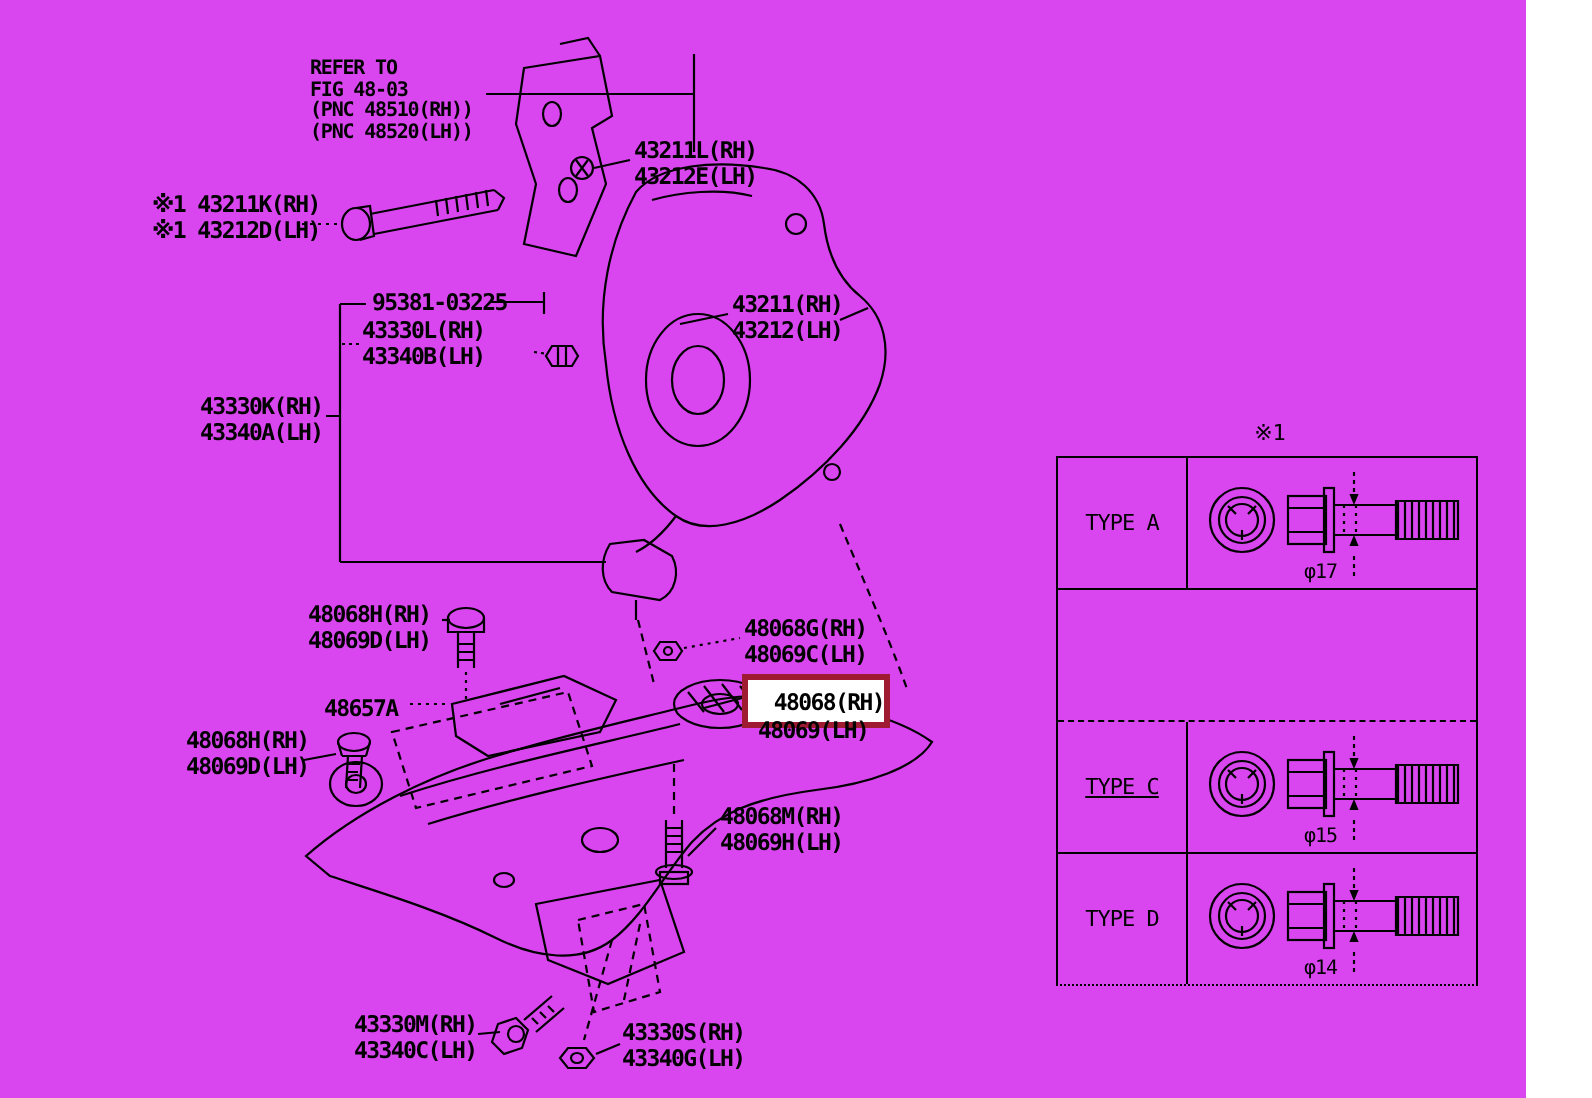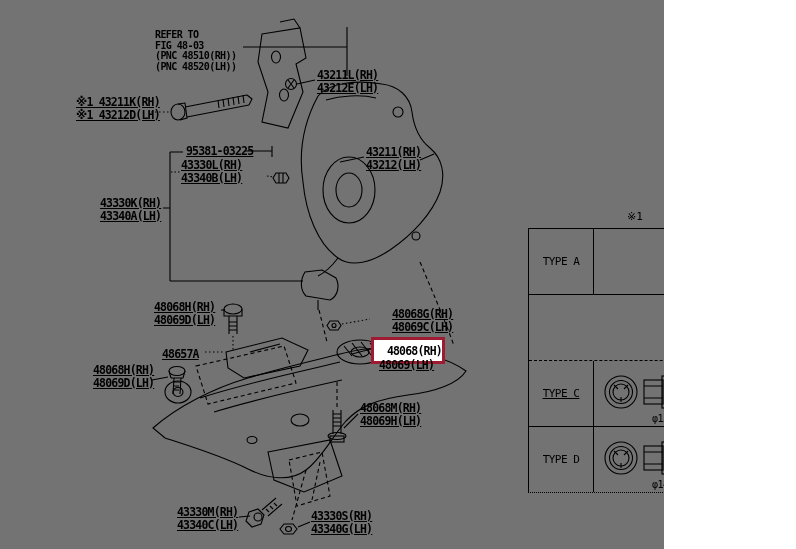--- a/index.html
+++ b/index.html
@@ -1,21 +1,21 @@
 <!DOCTYPE html>
 <html><head>
 <meta charset="utf-8">
 <style>
   html,body{margin:0;padding:0;background:#fff;}
-  #screenshot{position:relative;width:664px;height:549px;background:#737373;overflow:hidden;
+  #screenshot{position:relative;width:763px;height:549px;background:#d946ef;overflow:hidden;
               font-family:"DejaVu Sans Mono","DejaVu Sans",monospace;color:#000;}
   svg{display:block;}
   .art{position:absolute;left:0;top:0;}
   .lbl{position:absolute;font:700 11.5px "DejaVu Sans Mono","DejaVu Sans",monospace;
-       letter-spacing:-0.8px;line-height:12.5px;white-space:nowrap;color:#000;text-decoration:underline;}
+       letter-spacing:-0.8px;line-height:12.5px;white-space:nowrap;color:#000;}
   .lbl span{display:block;}
   .note{position:absolute;font:700 10px "DejaVu Sans Mono","DejaVu Sans",monospace;
         letter-spacing:-0.6px;line-height:10.5px;white-space:nowrap;}
   .note span{display:block;}
   .hlbox{position:absolute;left:371px;top:337px;width:68px;height:21px;border:3px solid #9e1b32;
          display:flex;align-items:center;justify-content:flex-end;background:#fff;
          font:700 11.5px "DejaVu Sans Mono","DejaVu Sans",monospace;letter-spacing:-0.8px;}
   .ptable{position:absolute;left:528px;top:228px;width:209px;height:263px;
           border:1px solid #000;border-bottom:1px dotted #000;display:flex;flex-direction:column;}
   .prow{flex:1;display:flex;min-height:0;}
@@ -236,21 +236,21 @@
 
   <div class="lbl" style="left:154px;top:301px">
     <span>48068H(RH)</span>
     <span>48069D(LH)</span>
   </div>
 
   <div class="lbl" style="left:162px;top:348px">
     <span>48657A</span>
   </div>
 
-  <div class="lbl" style="left:392px;top:308px">
+  <div class="lbl" style="left:372px;top:308px">
     <span>48068G(RH)</span>
     <span>48069C(LH)</span>
   </div>
 
   <div class="hlbox">
     <span>48068(RH)</span>
   </div>
   <div class="lbl" style="left:379px;top:359px">
     <span>48069(LH)</span>
   </div>
@@ -273,20 +273,26 @@
   <div class="lbl" style="left:311px;top:510px">
     <span>43330S(RH)</span>
     <span>43340G(LH)</span>
   </div>
 
   <div class="tmark">※1</div>
 
   <div class="ptable">
     <div class="prow">
       <div class="pcell-label">TYPE A</div>
+      <div class="pcell-img">
+        <svg width="140" height="56" viewBox="0 0 140 56">
+            <use href="#bolt-glyph"></use>
+          </svg>
+        <div class="dia">φ17</div>
+      </div>
     </div>
     <div class="prow">
     </div>
     <div class="prow dashed-top">
       <div class="pcell-label">TYPE C</div>
       <div class="pcell-img">
         <svg width="140" height="56" viewBox="0 0 140 56">
             <use href="#bolt-glyph"></use>
           </svg>
         <div class="dia">φ15</div>

